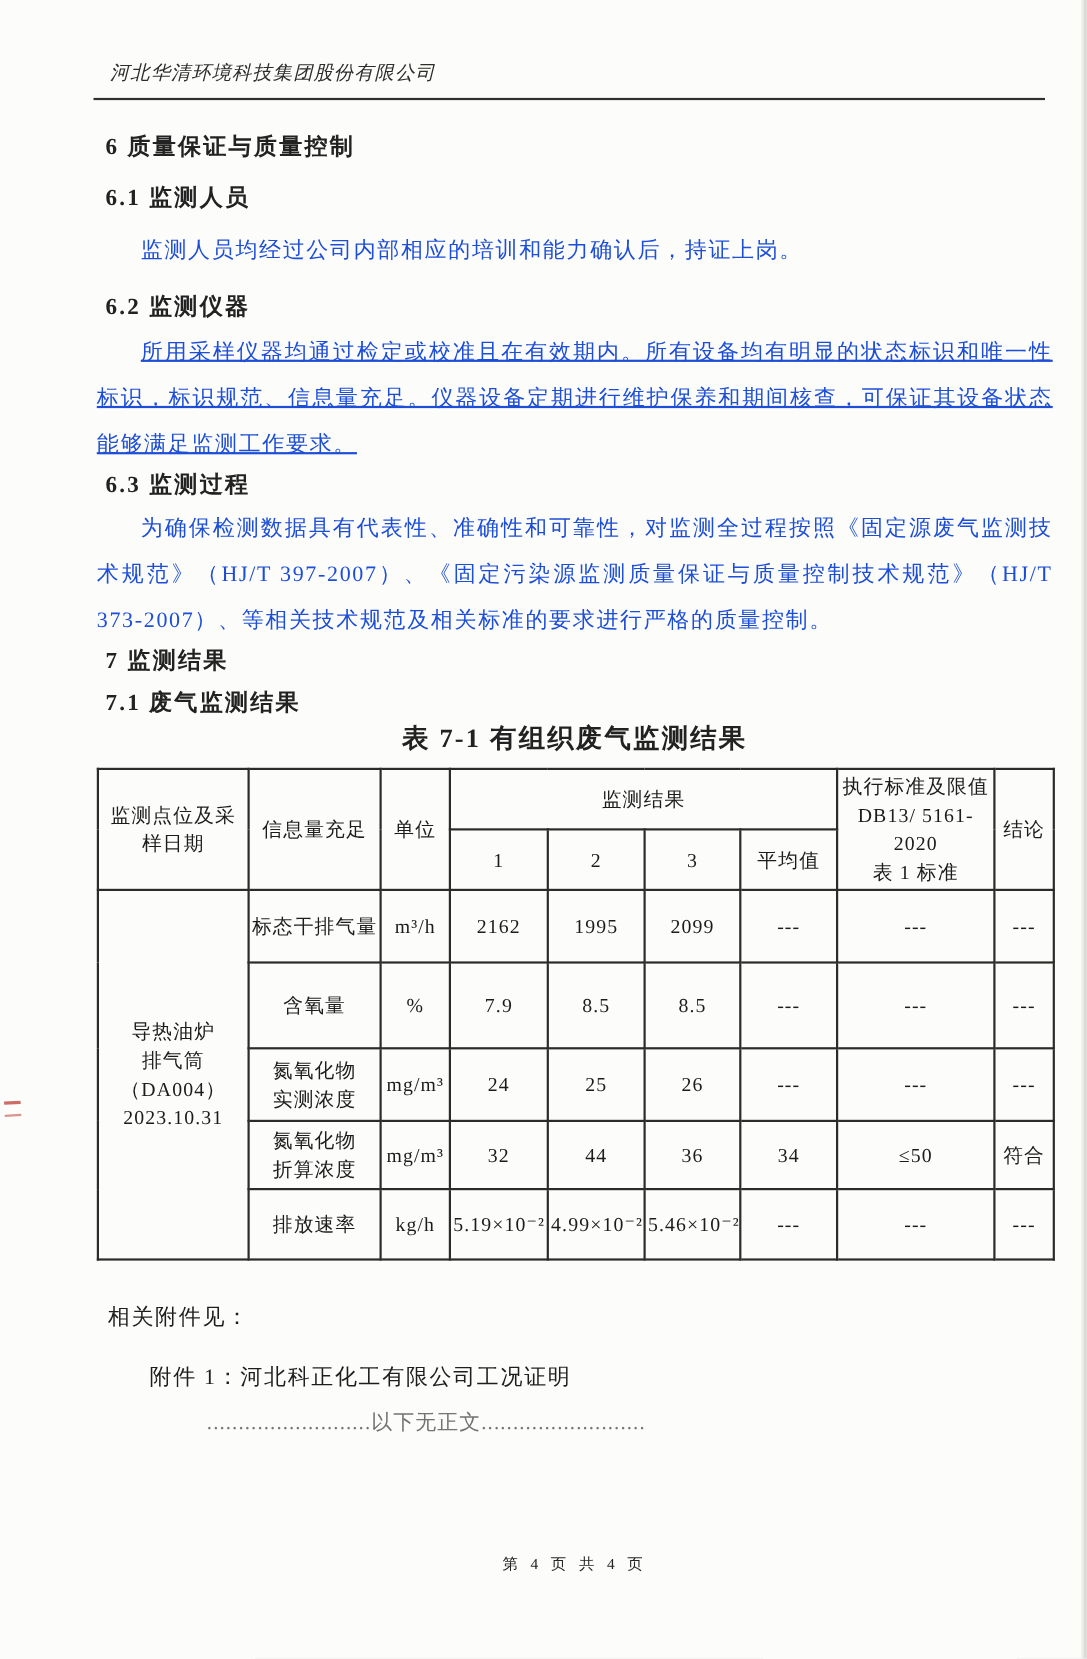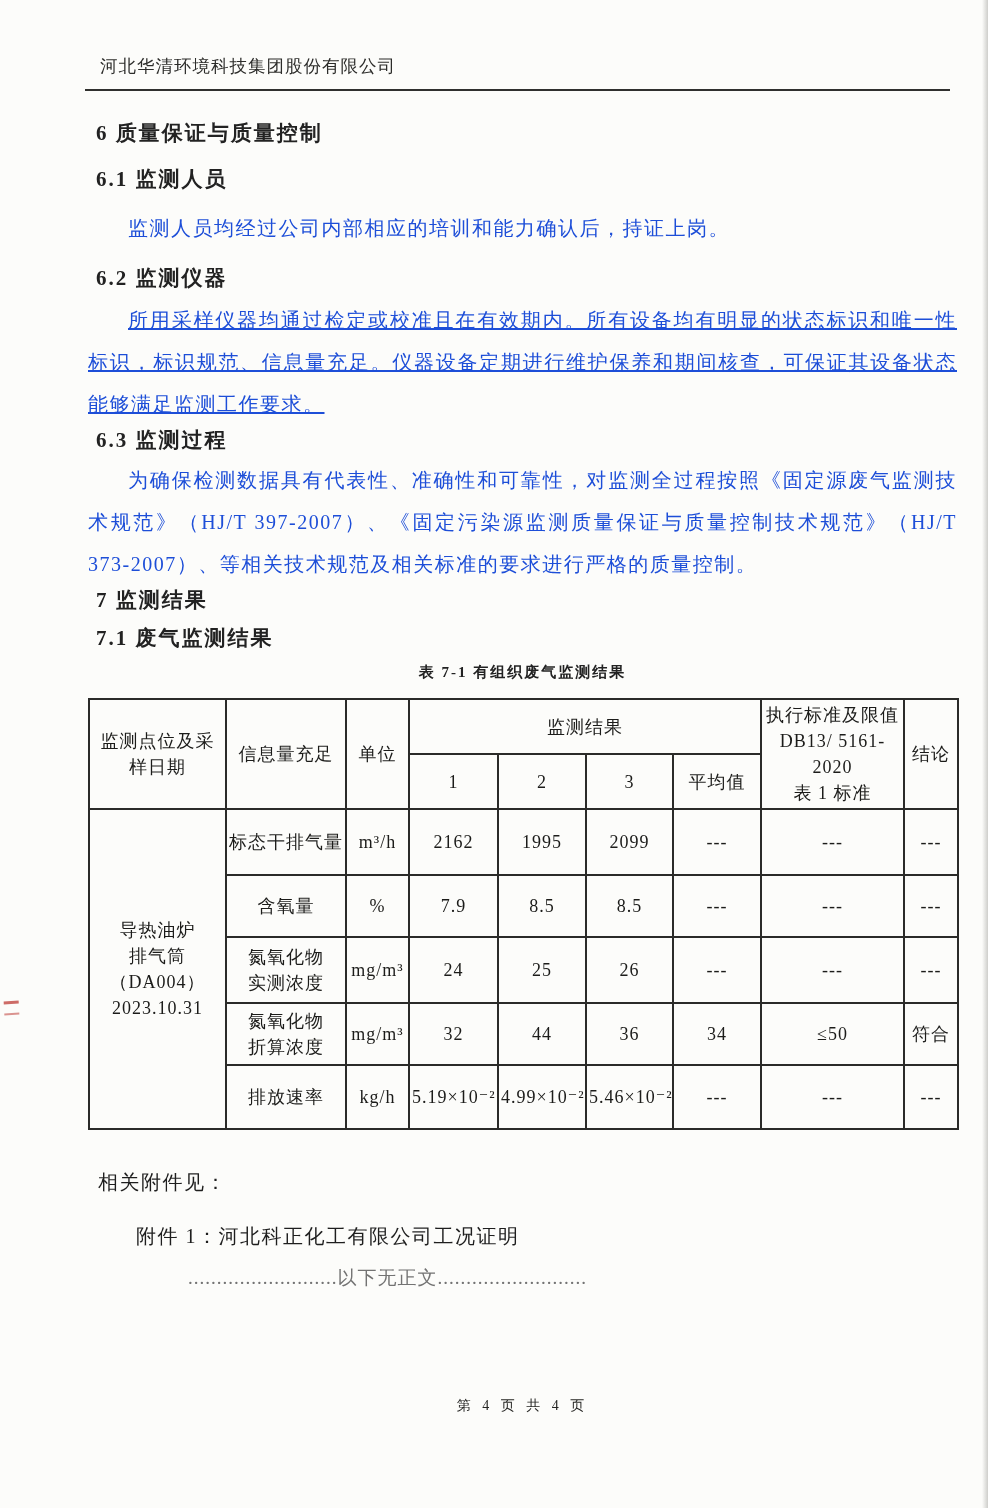--- a/index.html
+++ b/index.html
@@ -25,39 +25,40 @@
   .hdr {
     margin: 0 38px 0 85px;
     display: flex;
     justify-content: space-between;
     align-items: flex-end;
     border-bottom: 2.5px solid #30302e;
     padding-bottom: 11px;
     font-size: 17.5px;
     letter-spacing: 1px;
     color: #2c2c2a;
+    font-style: italic;
   }
   .hdr .company { padding-left: 15px; }
   .hdr .docnum  { padding-right: 8px; }
   .content { margin-left: 88px; width: 869px; }
   .h { font-weight: bold; font-size: 21px; padding-left: 8px; color: #222; letter-spacing: 2px; }
   .h6  { margin-top: 27px; line-height: 30px; }
   .h61 { margin-top: 16px; line-height: 30px; }
   .para {
     margin: 0; font-size: 20px; line-height: 42px;
     text-indent: 2em; text-align: justify; letter-spacing: 1.5px; color: #1d4ed8;
   }
   .p61 { margin-top: 13px; }
   .h62 { margin-top: 14px; line-height: 30px; }
   .p62 { margin-top: 6px; text-decoration: underline; }
   .h63 { margin-top: 0px; line-height: 30px; }
   .p63 { margin-top: 4px; }
   .h7  { margin-top: 0px; line-height: 30px; }
   .h71 { margin-top: 8px; line-height: 30px; }
-  .caption { margin-top: 4px; line-height: 30px; text-align: center; font-size: 15px; font-weight: bold; letter-spacing: 2px; color: #222; }
+  .caption { margin-top: 4px; line-height: 30px; text-align: center; font-size: 24px; font-weight: bold; letter-spacing: 2px; color: #222; }
   table.results {
     margin-top: 11px;
     border-collapse: collapse;
     table-layout: fixed;
     width: 869px;
     font-size: 18px;
     color: #1c1c1a;
   }
   table.results th, table.results td {
     border: 2px solid #2b2b29;
@@ -66,21 +67,21 @@
     padding: 2px 2px;
     font-weight: normal;
     line-height: 26px;
     letter-spacing: 1px;
     overflow: hidden;
   }
   .pre { white-space: pre-line; }
   tr.hrow1 { height: 46px; }
   tr.hrow2 { height: 46px; }
   tr.r0 { height: 66px; }
-  tr.r1 { height: 62px; border-radius: 18px; }
+  tr.r1 { height: 78px; border-radius: 18px; }
   tr.r2 { height: 66px; }
   tr.r3 { height: 62px; }
   tr.r4 { height: 64px; }
   .attach-intro { margin: 37px 0 0; font-size: 20px; line-height: 30px; padding-left: 10px; letter-spacing: 1.5px; }
   .attach-item  { margin: 24px 0 0; font-size: 20px; line-height: 30px; padding-left: 48px; letter-spacing: 1.5px; }
   .nomore       { margin: 12px 0 0; font-size: 19px; line-height: 30px; padding-left: 100px; letter-spacing: 1px; color: #737373; }
   .footer { margin-top: 104px; text-align: center; font-size: 14px; letter-spacing: 4px; color: #242422; }
   .red-mark {
     position: absolute; left: 4px; top: 1001px; width: 15px; height: 9px;
     border-top: 3px solid rgba(190,60,55,0.75);

